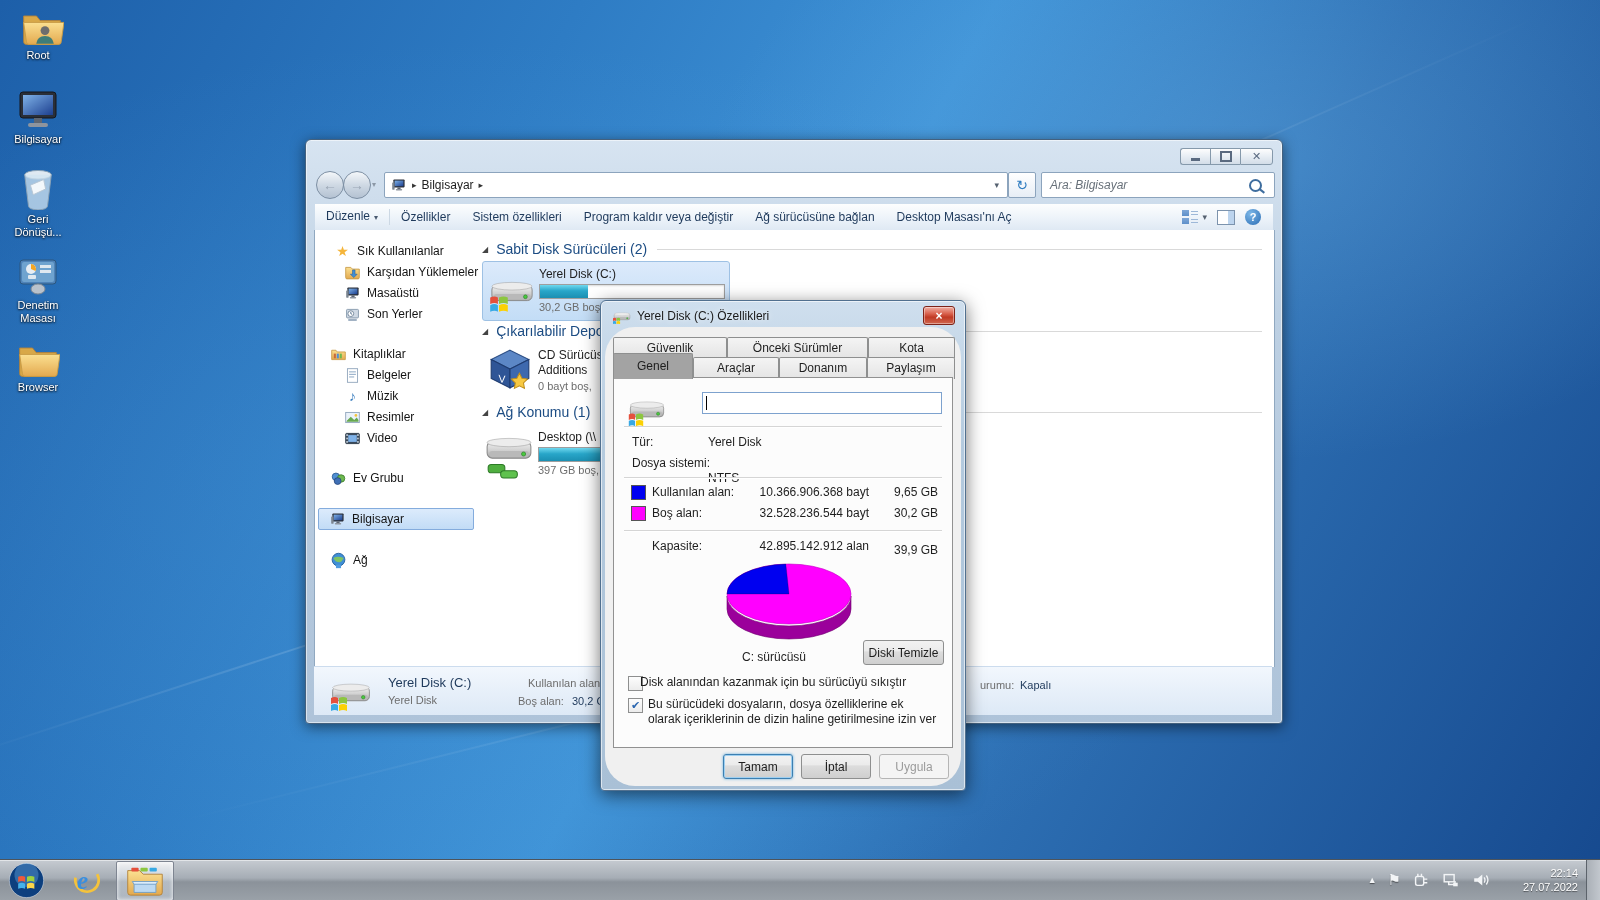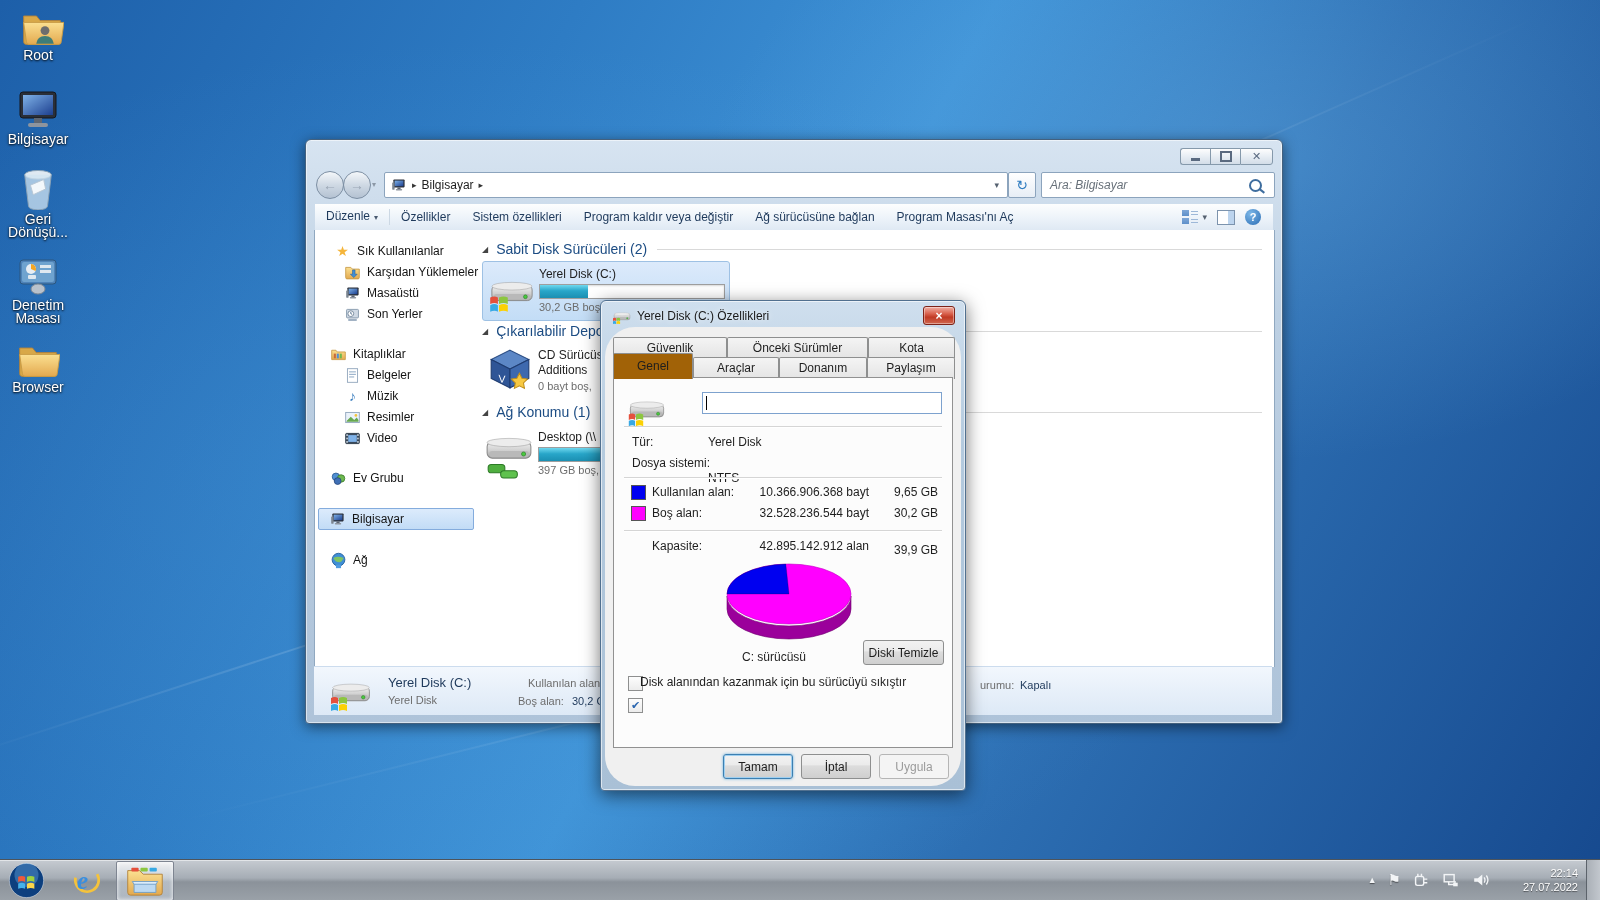--- a/index.html
+++ b/index.html
@@ -8,21 +8,21 @@
   #stage{position:relative;width:1600px;height:900px;overflow:hidden;
     background:
       radial-gradient(ellipse 900px 500px at 78% 18%, rgba(120,190,240,.30), rgba(120,190,240,0) 60%),
       radial-gradient(ellipse 1200px 700px at 30% 55%, rgba(90,170,230,.25), rgba(90,170,230,0) 65%),
       linear-gradient(118deg,#1d5fa9 0%,#2e7cc4 28%,#3f93d7 48%,#2d6fb3 68%,#16498e 100%);}
   .streak{position:absolute;background:linear-gradient(90deg,rgba(255,255,255,0),rgba(255,255,255,.35),rgba(255,255,255,0));height:2px;transform-origin:left center;}
 
   
   .dicon{position:absolute;width:76px;text-align:center;cursor:default;}
   .dicon .glyph{height:42px;display:flex;align-items:flex-end;justify-content:center;}
-  .dicon .lbl{margin-top:3px;font-size:14px;color:#fff;text-shadow:0 1px 2px rgba(0,0,0,.85),0 0 3px rgba(0,0,0,.5);white-space:pre-line;line-height:13px;}
+  .dicon .lbl{margin-top:3px;font-size:11px;color:#fff;text-shadow:0 1px 2px rgba(0,0,0,.85),0 0 3px rgba(0,0,0,.5);white-space:pre-line;line-height:13px;}
 
   
   .winframe{position:absolute;border:1px solid #44617e;border-radius:6px 6px 4px 4px;
     background:linear-gradient(#d7e4f1,#bdd0e3 30%,#aec3d9);box-shadow:0 3px 14px rgba(0,0,0,.5), inset 0 0 0 1px rgba(255,255,255,.55);}
   .capbtns{position:absolute;display:flex;}
   .capbtn{width:29px;height:15px;border:1px solid #8599ab;border-right:none;background:linear-gradient(#fdfdfd,#e9eff5 45%,#d3dde8);display:flex;align-items:center;justify-content:center;font-size:9px;color:#41536b;}
   .capbtn:first-child{border-radius:3px 0 0 3px;}
   .capbtn:last-child{border-right:1px solid #8599ab;border-radius:0 3px 3px 0;width:31px;}
   .glyph-min{width:9px;height:3px;background:#5a6a80;margin-top:5px;}
   .glyph-max{width:8px;height:7px;border:2px solid #5a6a80;}
@@ -77,21 +77,21 @@
   
   .dlgframe{position:absolute;border:1px solid #51708f;border-radius:6px 6px 4px 4px;
     background:linear-gradient(#cfdfee,#b4cade 30%,#a9c0d6);box-shadow:0 4px 18px rgba(0,0,0,.55), inset 0 0 0 1px rgba(255,255,255,.6);}
   .dlg-title{position:absolute;display:flex;align-items:center;font-size:12px;color:#1a1a1a;text-shadow:0 0 6px rgba(255,255,255,.9);}
   .closebtn{position:absolute;width:30px;height:17px;border:1px solid #7e2318;border-radius:3px;
     background:linear-gradient(#f0b0a4,#d9604c 40%,#c03a24 60%,#d0674f);display:flex;align-items:center;justify-content:center;
     color:#fff;font-size:12px;font-weight:bold;line-height:1;box-shadow:inset 0 0 0 1px rgba(255,255,255,.4);}
   .dlg-client{position:absolute;background:#f0f0f0;border-radius:30px;}
   .tab{position:absolute;border:1px solid #8e8f8f;border-bottom:none;border-radius:2px 2px 0 0;
     background:linear-gradient(#f4f4f4,#e4e4e4);font-size:12px;color:#1e1e1e;text-align:center;}
-  .tab.active{background:#a16207;z-index:3;}
+  .tab.active{background:#a3a3a3;z-index:3;}
   .tabpage{position:absolute;background:#fcfcfc;border:1px solid #919191;z-index:2;}
   .fldlbl{position:absolute;font-size:12px;color:#1e1e1e;white-space:nowrap;}
   .fldval{position:absolute;font-size:12px;color:#1e1e1e;white-space:nowrap;}
   .hr{position:absolute;height:1px;background:#d5d5d5;border-bottom:1px solid #fff;}
   .swatch{position:absolute;width:13px;height:13px;border:1px solid #555;}
   .bytes{position:absolute;font-size:12px;color:#1e1e1e;text-align:right;white-space:nowrap;}
   .dlgbtn{position:absolute;height:23px;border:1px solid #8e8f8f;border-radius:3px;
     background:linear-gradient(#f2f2f2,#ebebeb 45%,#dddddd 46%,#cfcfcf);font-size:12px;color:#1e1e1e;
     display:flex;align-items:center;justify-content:center;}
   .dlgbtn.focus{border-color:#3c7fb1;box-shadow:0 0 0 1px #9ecff0 inset,0 0 3px #67b1e0;}
@@ -365,21 +365,21 @@
       <span class="mag"></span>
     </div>
 
     <div class="cmdbar" style="left:9px;top:64px;width:958px;height:26px">
       <span class="cmd"><span>Düzenle</span><span class="dd">▾</span></span>
       <span class="cmdsep"></span>
       <span class="cmd">Özellikler</span>
       <span class="cmd">Sistem özellikleri</span>
       <span class="cmd">Program kaldır veya değiştir</span>
       <span class="cmd">Ağ sürücüsüne bağlan</span>
-      <span class="cmd">Program Masası'nı Aç</span>
+      <span class="cmd">Desktop Masası'nı Aç</span>
       <span class="cmdright">
         <span style="display:flex;align-items:center;gap:4px">
             <span class="icon-views"></span>
             <span style="font-size:9px;color:#556170">▾</span>
           </span>
         <span class="icon-pane"></span>
         <span class="icon-help">?</span>
       </span>
     </div>
 
@@ -610,20 +610,21 @@
         <span class="fldlbl" style="left:128px;top:272px">C: sürücüsü</span>
         <div class="dlgbtn" style="left:249px;top:262px;width:79px">
             <span>Diski Temizle</span>
           </div>
 
         <span class="cb" style="left:14px;top:298px"></span>
         <span class="cblbl" style="left:26px;top:297px;width:295px">Disk alanından kazanmak için bu sürücüyü sıkıştır</span>
         <span class="cb" style="left:14px;top:320px">
             <span>✔</span>
           </span>
+        <span class="cblbl" style="left:34px;top:319px;width:290px">Bu sürücüdeki dosyaların, dosya özelliklerine ek olarak içeriklerinin de dizin haline getirilmesine izin ver</span>
       </div>
 
       <div class="dlgbtn focus" style="left:118px;top:427px;width:68px">
           <span>Tamam</span>
         </div>
       <div class="dlgbtn" style="left:196px;top:427px;width:68px">
           <span>İptal</span>
         </div>
       <div class="dlgbtn disabled" style="left:274px;top:427px;width:68px">
           <span>Uygula</span>

